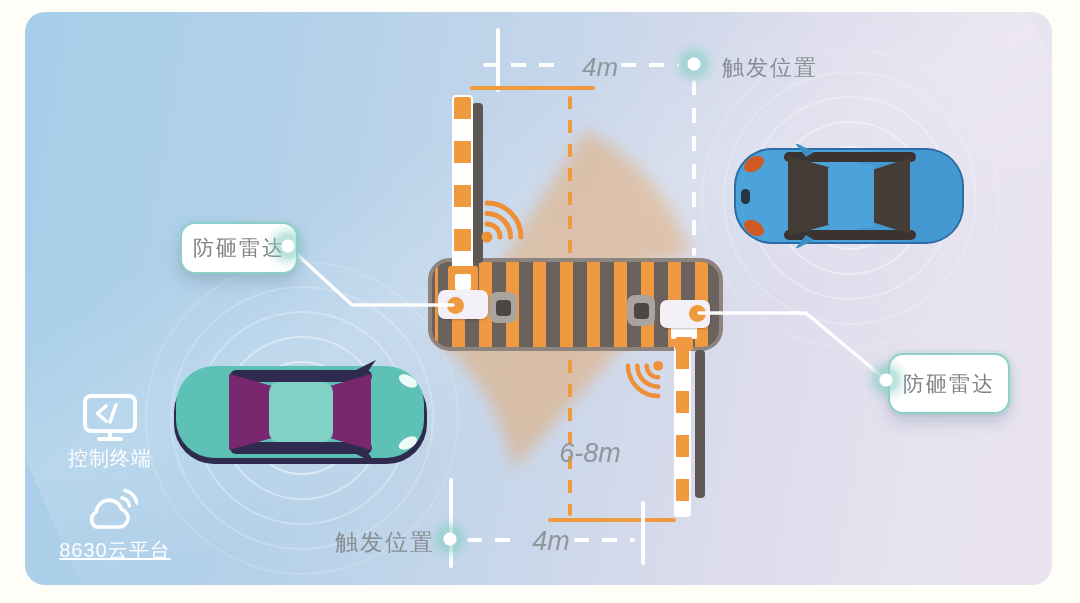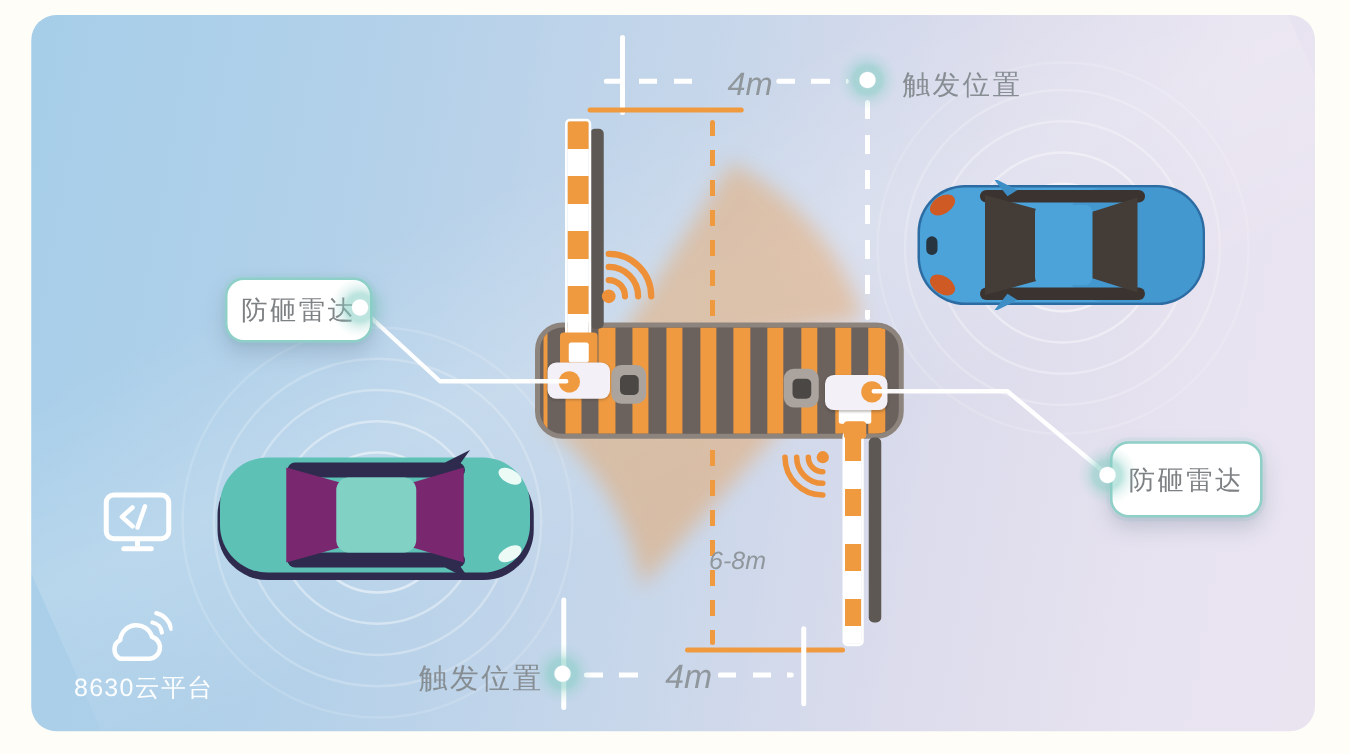--- a/index.html
+++ b/index.html
@@ -75,21 +75,21 @@
       <path d="M615,313 L408,325 A205,205 0 0 1 488,458 Z" fill="#EB9A48" opacity="0.42" filter="url(#soft)"></path>
     </svg>
 
     <div class="tick-v" style="left:471px;top:16px;height:64px;"></div>
     <div class="dash-h" style="left:458px;top:51px;width:80px;"></div>
     <div class="dim-text" style="left:545px;top:40px;width:60px;">4m</div>
     <div class="dash-h" style="left:596px;top:51px;width:58px;"></div>
     <div class="dash-v" style="left:667px;top:68px;height:176px;"></div>
     <div class="oline" style="left:445px;top:74px;width:125px;"></div>
     <div class="dash-v-orange" style="left:543px;top:84px;height:420px;"></div>
-    <div class="dim-text" style="left:510px;top:426px;width:110px;font-size:20px;">6-8m</div>
+    <div class="dim-text" style="left:510px;top:426px;width:110px;font-size:27px;">6-8m</div>
 
     <div class="oline" style="left:523px;top:506px;width:128px;"></div>
     <div class="tick-v" style="left:616px;top:489px;height:64px;"></div>
     <div class="tick-v" style="left:424px;top:466px;height:90px;"></div>
     <div class="dash-h" style="left:442px;top:526px;width:52px;"></div>
     <div class="dim-text" style="left:496px;top:514px;width:60px;font-size:27px;">4m</div>
     <div class="dash-h" style="left:549px;top:526px;width:61px;"></div>
 
     <div class="trigger-text" style="left:697px;top:41px;">触发位置</div>
     <div class="trigger-text" style="left:310px;top:515px;font-size:23px;">触发位置</div>
@@ -177,21 +177,22 @@
     <div class="glowdot" style="left:239px;top:210px;"></div>
     <div class="glowdot" style="left:837px;top:344px;"></div>
 
     <svg class="abs" style="left:57px;top:381px;" width="56" height="50" viewBox="0 0 56 50">
       <rect x="3" y="3" width="50" height="35" rx="6" fill="none" stroke="#ffffff" stroke-width="4"></rect>
       <path d="M28,38 L28,44" stroke="#ffffff" stroke-width="4"></path>
       <path d="M17,46 L39,46" stroke="#ffffff" stroke-width="4" stroke-linecap="round"></path>
       <path d="M24,13 L15.5,20.5 L24,28" fill="none" stroke="#ffffff" stroke-width="3.6" stroke-linecap="round" stroke-linejoin="round"></path>
       <path d="M34,12 L28,29" fill="none" stroke="#ffffff" stroke-width="3.6" stroke-linecap="round"></path>
     </svg>
+    <div class="side-label" style="left:25px;top:433px;width:120px;">控制终端</div>
 
     <svg class="abs" style="left:57px;top:475px;" width="56" height="48" viewBox="0 0 56 48">
       <path d="M14,40 h23 a9,9 0 0 0 2.6,-17.6 a13,13 0 0 0 -25.4,2.6 A8.5,8.5 0 0 0 14,40 Z" fill="none" stroke="#ffffff" stroke-width="3.6" stroke-linejoin="round"></path>
       <path d="M40,11 a9,9 0 0 1 7.5,8" fill="none" stroke="#ffffff" stroke-width="3.4" stroke-linecap="round"></path>
       <path d="M43,3.5 a16,16 0 0 1 12,12.5" fill="none" stroke="#ffffff" stroke-width="3.4" stroke-linecap="round"></path>
     </svg>
-    <div class="side-label" style="left:15px;top:525px;width:150px;">8630云平台</div>
+    <div class="side-label" style="left:15px;top:525px;width:150px;text-decoration:underline;">8630云平台</div>
   </div>
 </div>
 
 </body></html>

